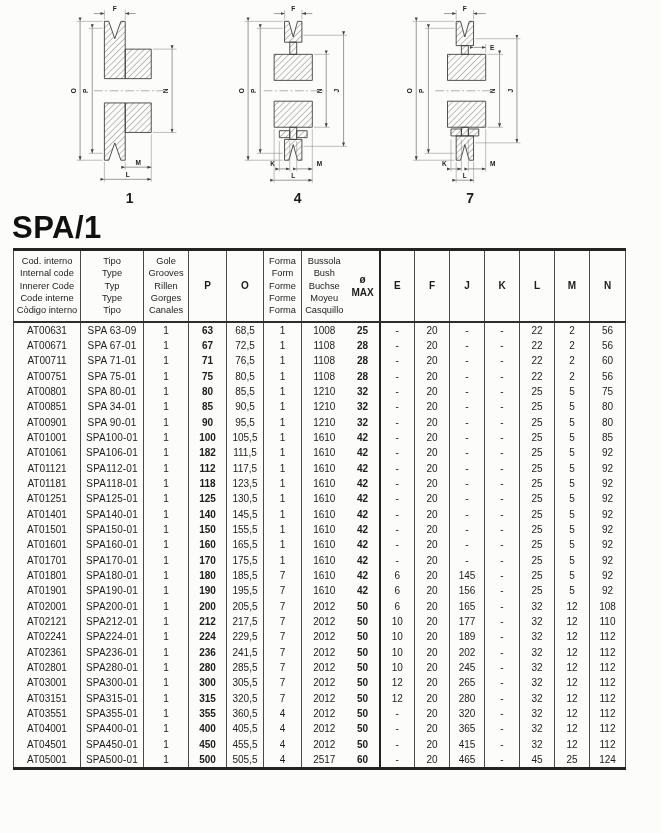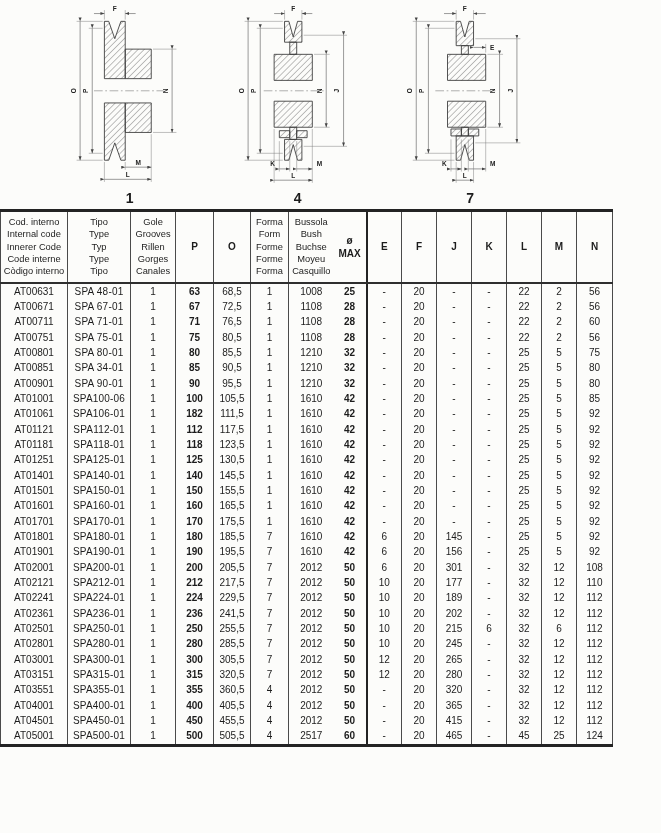--- a/index.html
+++ b/index.html
@@ -12,21 +12,21 @@
   .figures { display:flex; padding:4px 0 0 54px; gap:16px; height:206px; }
   .fig { display:flex; flex-direction:column; align-items:center; }
   .fig svg { display:block; }
   .fig figcaption { font-size:14px; font-weight:700; margin-top:2px; letter-spacing:.5px; }
   
   .title {
     font-size:31px; font-weight:800; letter-spacing:.5px; padding:6px 0 2px 12px;
     line-height:1.0; color:#111;
   }
   
-  .tbl-wrap { margin-top:3px; }
+  .tbl-wrap { padding-left:13px; margin-top:3px; }
   table.spec {
     border-collapse:collapse; table-layout:fixed; width:613px;
     border-top:3px solid #232323; border-bottom:3px solid #232323;
     border-left:1px solid #4a4a4a; border-right:1px solid #4a4a4a;
   }
   table.spec th, table.spec td {
     border-left:1px solid #4a4a4a; text-align:center; vertical-align:middle;
     font-size:10px; overflow:hidden;
   }
   table.spec tr > *:first-child { border-left:none; }
@@ -229,20 +229,21 @@
 
         <line class="ext" x1="76" y1="182" x2="76" y2="206"></line>
           <line class="ext" x1="96" y1="182" x2="96" y2="206"></line>
         <line class="dim" x1="76" y1="203" x2="96" y2="203" marker-start="url(#a7)" marker-end="url(#a7)"></line>
         <text class="dl" x="86" y="200" text-anchor="middle">L</text>
       </svg>
       <figcaption>7</figcaption>
     </figure>
   </div>
 
+  <h1 class="title">SPA/1</h1>
 
   <div class="tbl-wrap">
     <table class="spec">
       <colgroup>
         <col style="width:67px">
           <col style="width:63px">
           <col style="width:45px">
         <col style="width:38px">
           <col style="width:37px">
           <col style="width:38px">
@@ -292,21 +293,21 @@
           <th class="c-dim letter">J</th>
           <th class="c-dim letter">K</th>
           <th class="c-dim letter">L</th>
           <th class="c-dim letter">M</th>
           <th class="c-dim letter">N</th>
         </tr>
       </thead>
       <tbody>
           <tr>
             <td class="c-code">AT00631</td>
-            <td class="c-type">SPA 48-01</td>
+            <td class="c-type">SPA 63-09</td>
             <td class="c-grooves">1</td>
             <td class="c-p">63</td>
             <td class="c-o">68,5</td>
             <td class="c-form">1</td>
             <td class="c-bush">1008</td>
             <td class="c-max">25</td>
             <td class="c-dim c-thick">-</td>
             <td class="c-dim">20</td>
             <td class="c-dim">-</td>
             <td class="c-dim">-</td>
@@ -411,21 +412,21 @@
             <td class="c-dim c-thick">-</td>
             <td class="c-dim">20</td>
             <td class="c-dim">-</td>
             <td class="c-dim">-</td>
             <td class="c-dim">25</td>
             <td class="c-dim">5</td>
             <td class="c-dim">80</td>
           </tr>
           <tr>
             <td class="c-code">AT01001</td>
-            <td class="c-type">SPA100-06</td>
+            <td class="c-type">SPA100-01</td>
             <td class="c-grooves">1</td>
             <td class="c-p">100</td>
             <td class="c-o">105,5</td>
             <td class="c-form">1</td>
             <td class="c-bush">1610</td>
             <td class="c-max">42</td>
             <td class="c-dim c-thick">-</td>
             <td class="c-dim">20</td>
             <td class="c-dim">-</td>
             <td class="c-dim">-</td>
@@ -607,21 +608,21 @@
             <td class="c-code">AT02001</td>
             <td class="c-type">SPA200-01</td>
             <td class="c-grooves">1</td>
             <td class="c-p">200</td>
             <td class="c-o">205,5</td>
             <td class="c-form">7</td>
             <td class="c-bush">2012</td>
             <td class="c-max">50</td>
             <td class="c-dim c-thick">6</td>
             <td class="c-dim">20</td>
-            <td class="c-dim">301</td>
+            <td class="c-dim">165</td>
             <td class="c-dim">-</td>
             <td class="c-dim">32</td>
             <td class="c-dim">12</td>
             <td class="c-dim">108</td>
           </tr>
           <tr>
             <td class="c-code">AT02121</td>
             <td class="c-type">SPA212-01</td>
             <td class="c-grooves">1</td>
             <td class="c-p">212</td>
@@ -662,37 +663,20 @@
             <td class="c-o">241,5</td>
             <td class="c-form">7</td>
             <td class="c-bush">2012</td>
             <td class="c-max">50</td>
             <td class="c-dim c-thick">10</td>
             <td class="c-dim">20</td>
             <td class="c-dim">202</td>
             <td class="c-dim">-</td>
             <td class="c-dim">32</td>
             <td class="c-dim">12</td>
-            <td class="c-dim">112</td>
-          </tr>
-          <tr>
-            <td class="c-code">AT02501</td>
-            <td class="c-type">SPA250-01</td>
-            <td class="c-grooves">1</td>
-            <td class="c-p">250</td>
-            <td class="c-o">255,5</td>
-            <td class="c-form">7</td>
-            <td class="c-bush">2012</td>
-            <td class="c-max">50</td>
-            <td class="c-dim c-thick">10</td>
-            <td class="c-dim">20</td>
-            <td class="c-dim">215</td>
-            <td class="c-dim">6</td>
-            <td class="c-dim">32</td>
-            <td class="c-dim">6</td>
             <td class="c-dim">112</td>
           </tr>
           <tr>
             <td class="c-code">AT02801</td>
             <td class="c-type">SPA280-01</td>
             <td class="c-grooves">1</td>
             <td class="c-p">280</td>
             <td class="c-o">285,5</td>
             <td class="c-form">7</td>
             <td class="c-bush">2012</td>

